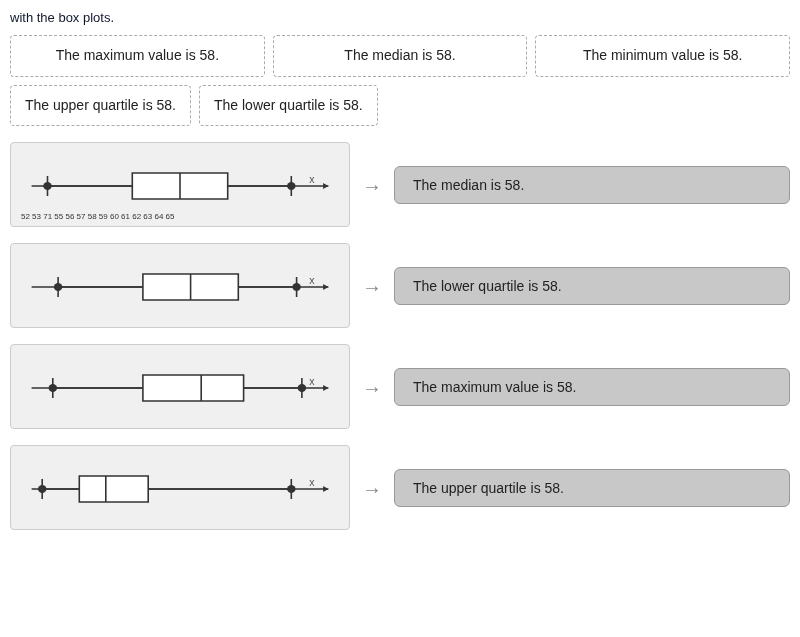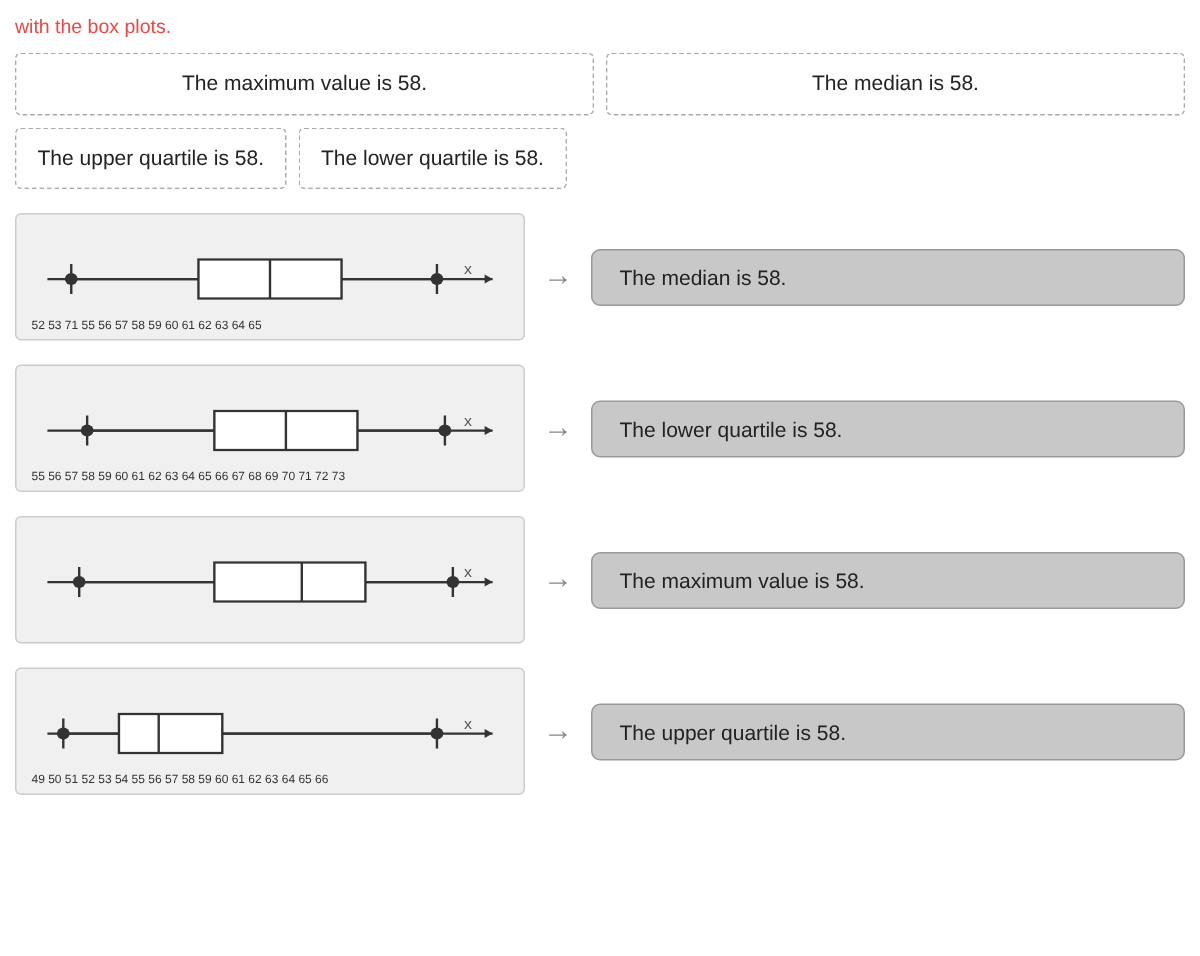--- a/index.html
+++ b/index.html
@@ -8,21 +8,21 @@
       background: #fff;
       width: 800px;
       min-height: 637px;
       padding: 10px;
       font-size: 14px;
       color: #222;
     }
 
     .header-text {
       font-size: 13px;
-      color: #ef4444;
+      color: #0f172a;
       margin-bottom: 10px;
     }
 
     
     .cards-row {
       display: flex;
       gap: 8px;
       margin-bottom: 8px;
     }
 
@@ -107,20 +107,23 @@
   <span>with the box plots.</span>
 </div>
 
 <div class="cards-row">
   <div class="card">
     <span>The maximum value is 58.</span>
   </div>
   <div class="card">
     <span>The median is 58.</span>
   </div>
+  <div class="card">
+    <span>The minimum value is 58.</span>
+  </div>
 </div>
 
 <div class="card-row2">
   <div class="card">
     <span>The upper quartile is 58.</span>
   </div>
   <div class="card">
     <span>The lower quartile is 58.</span>
   </div>
 </div>
@@ -173,23 +176,20 @@
 
         <line x1="160" y1="22" x2="160" y2="48" stroke="#333" stroke-width="1.5"></line>
 
         <line x1="205" y1="35" x2="260" y2="35" stroke="#333" stroke-width="1.5"></line>
         <line x1="260" y1="25" x2="260" y2="45" stroke="#333" stroke-width="1.5"></line>
         <circle cx="35" cy="35" r="4" fill="#333"></circle>
         <circle cx="260" cy="35" r="4" fill="#333"></circle>
         <text x="272" y="32" font-size="10" fill="#555">x</text>
         <polygon points="285,32 290,35 285,38" fill="#333"></polygon>
       </svg>
-      <div class="boxplot-axis-labels">
-        <span>55 56 57 58 59 60 61 62 63 64 65 66 67 68 69 70 71 72 73</span>
-      </div>
     </div>
     <div class="arrow-right">→</div>
     <div class="answer-card">
       <span>The lower quartile is 58.</span>
     </div>
   </div>
 
   <div class="boxplot-row">
     <div class="boxplot-container">
       <svg width="100%" height="55" viewBox="0 0 300 55" preserveAspectRatio="none">
@@ -228,23 +228,20 @@
 
         <line x1="80" y1="22" x2="80" y2="48" stroke="#333" stroke-width="1.5"></line>
 
         <line x1="120" y1="35" x2="255" y2="35" stroke="#333" stroke-width="1.5"></line>
         <line x1="255" y1="25" x2="255" y2="45" stroke="#333" stroke-width="1.5"></line>
         <circle cx="20" cy="35" r="4" fill="#333"></circle>
         <circle cx="255" cy="35" r="4" fill="#333"></circle>
         <text x="272" y="32" font-size="10" fill="#555">x</text>
         <polygon points="285,32 290,35 285,38" fill="#333"></polygon>
       </svg>
-      <div class="boxplot-axis-labels">
-        <span>49 50 51 52 53 54 55 56 57 58 59 60 61 62 63 64 65 66</span>
-      </div>
     </div>
     <div class="arrow-right">→</div>
     <div class="answer-card">
       <span>The upper quartile is 58.</span>
     </div>
   </div>
 
 </div>
 
 </body></html>

